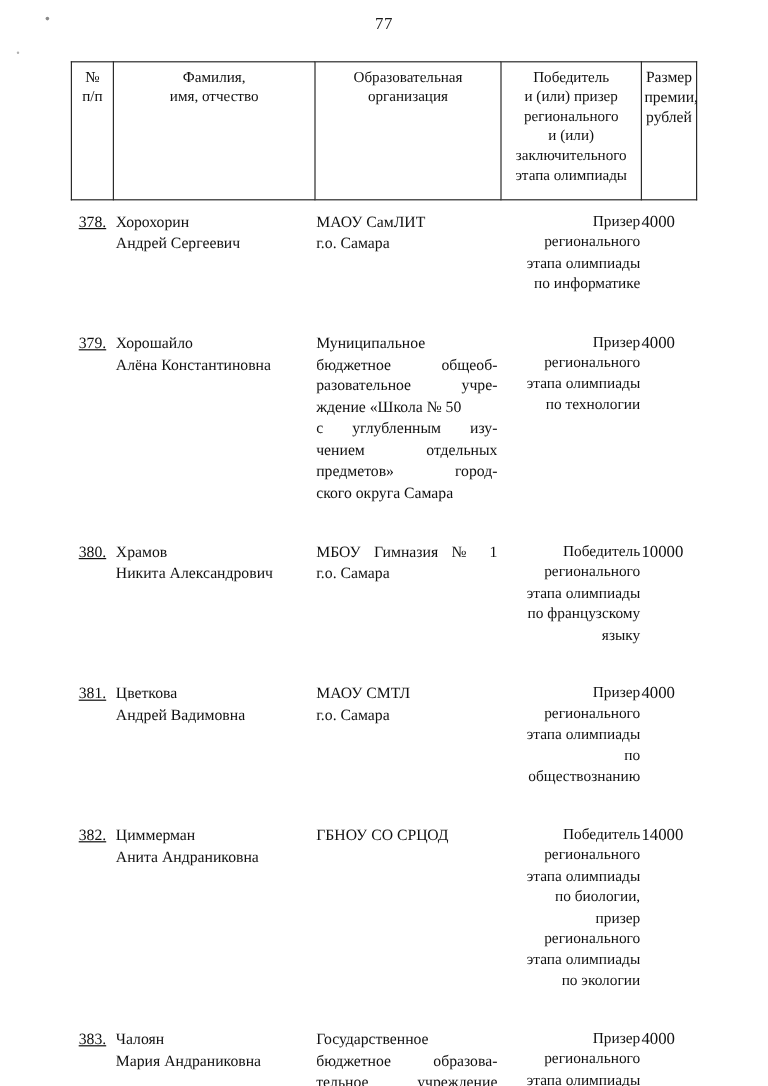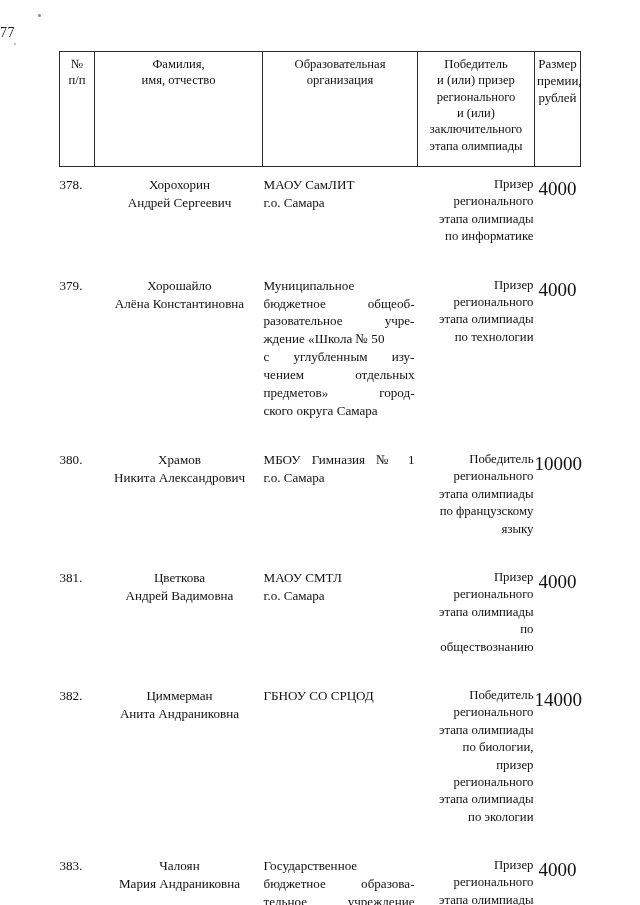--- a/index.html
+++ b/index.html
@@ -22,23 +22,24 @@
     width: 3px;
     height: 3px;
     background: #8a8a8a;
     border-radius: 50%;
   }
   .speck.s1 { left: 38px;  top: 14px; }
   .speck.s2 { left: 14px;  top: 43px; width:2px; height:2px; background:#b0b0b0; }
 
   .page-number {
     position: absolute;
-    top: 25px;
+    top: 13px;
     left: 0;
     width: 640px;
+    text-align: center;
     font-size: 14px;
     letter-spacing: 0.5px;
     color: #1a1a1a;
   }
 
   .table-wrap {
     position: absolute;
     left: 59px;
     top: 51px;
     width: 521px;
@@ -74,46 +75,47 @@
     vertical-align: top;
     font-size: 13.1px;
     line-height: 1.37;
     padding: 0;
   }
 
   tbody tr.data-row > td { padding-top: 9px; }
   tbody tr.spacer-row > td { height: 22px; padding: 0; font-size: 0; line-height: 0; }
 
   td.cell-num {
-    text-align: left;
+    text-align: right;
     padding-right: 6px;
     white-space: nowrap;
+    text-decoration: underline;
   }
   td.cell-name {
-    text-align: center;
+    text-align: left;
     padding-left: 2px;
   }
   td.cell-org {
     text-align: justify;
     text-align-last: left;
     padding-left: 1px;
     padding-right: 3px;
     hyphens: manual;
     font-family: Liberation Serif, serif;
   }
   td.cell-award {
     text-align: right;
     padding-left: 1px;
     padding-right: 1px;
     font-size: 12.8px;
     line-height: 1.36;
   }
   td.cell-sum {
-    text-align: center;
-    font-size: 19px;
+    text-align: left;
+    font-size: 14px;
     white-space: nowrap;
   }
 
   .line { display: block; }
   .org-line-justify {
     display: block;
     text-align: justify;
     text-align-last: justify;
   }
 </style>

